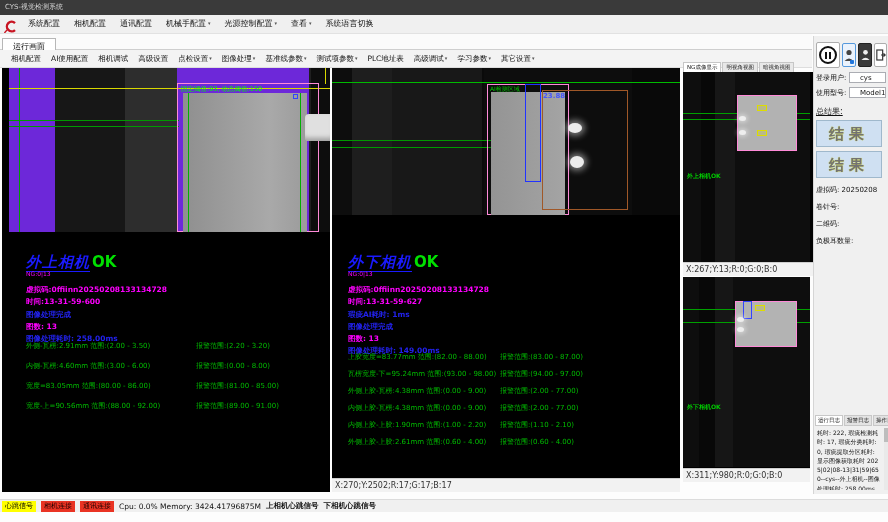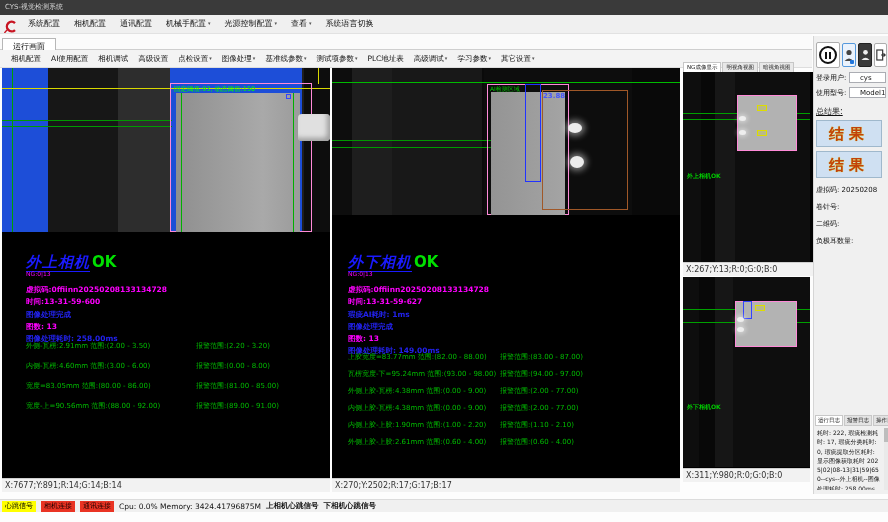--- a/index.html
+++ b/index.html
@@ -22,21 +22,21 @@
   
   #toolbar { position:absolute; left:0; top:50px; width:812px; height:18px; background:#f3f3f3; border-bottom:1px solid #ddd; display:flex; align-items:center; font-size:7.5px; color:#111; padding-left:6px; }
   .ti { padding:0 5px; white-space:nowrap; }
   .ti.arrow::after { content:"▾"; font-size:5px; color:#555; margin-left:1px; vertical-align:1px; }
 
   
   .view { position:absolute; background:#000; overflow:hidden; }
   #view-left { left:2px; top:68px; width:328px; height:424px; }
   #view-middle { left:332px; top:68px; width:348px; height:424px; }
   .imgarea { position:absolute; left:0; top:0; }
-  #img-left { width:328px; height:164px; background:#1d4ed8; }
+  #img-left { width:328px; height:164px; background:#6d28d9;margin-left:7px; }
   #img-middle { width:348px; height:147px; background:#0d0d0d; }
   .shape { position:absolute; }
   .coordbar { position:absolute; left:0; bottom:0; width:100%; height:14px; background:#f2f2f2; border-top:1px solid #cfcfcf; font-size:8px; color:#333; line-height:13px; padding-left:3px; }
 
   .rblock { position:absolute; }
   #view-left .rblock { left:24px; top:186px; right:4px; }
   #view-middle .rblock { left:16px; top:186px; right:4px; }
   .rtitle { font-size:15px; font-weight:bold; line-height:16px; white-space:nowrap; }
   .rtitle .tblue { color:#1a1aff; border-bottom:1px solid #1a1aff; font-style:italic; letter-spacing:1px; }
   .rtitle .tok { color:#00e000; margin-left:2px; }
@@ -72,21 +72,21 @@
   .pause-circle { width:18px; height:18px; border:2px solid #111; border-radius:50%; display:flex; align-items:center; justify-content:center; gap:2px; }
   .pb { width:2px; height:7px; background:#111; }
   #loginbtn { width:16px; height:24px; background:#eaf2fc; border-color:#5599dd; position:relative; }
   #loginbtn .dot { position:absolute; right:1px; bottom:2px; width:4px; height:4px; background:#2277dd; border-radius:1px; }
   #operbtn { width:15px; height:24px; background:#3a3a3a; border-color:#222; }
   #exitbtn { width:14px; height:24px; }
   .frow { display:flex; align-items:center; margin:4px 2px 0 2px; }
   .flabel { width:33px; white-space:nowrap; }
   .finput { flex:1; background:#fff; border:1px solid #abadb3; height:11px; line-height:10px; padding-left:10px; font-size:7px; overflow:hidden; }
   .slabel { font-size:8px; margin:8px 2px 3px 2px;text-decoration:underline; }
-  .resultbox { width:66px; height:27px; margin:0 0 4px 2px; background:#cfe0f2; border:1px solid #9fb8cc; color:#c2410c; font-weight:bold; font-size:15px; text-align:center; line-height:26px; letter-spacing:5px; text-shadow:0 0 1px #dddd00; }
+  .resultbox { width:66px; height:27px; margin:0 0 4px 2px; background:#cfe0f2; border:1px solid #9fb8cc; color:#737373; font-weight:bold; font-size:15px; text-align:center; line-height:26px; letter-spacing:5px; text-shadow:0 0 1px #dddd00; }
   .sline { margin:7px 2px 0 2px; white-space:nowrap; }
   #logsec { position:absolute; left:0; bottom:1px; width:75px; height:78px; }
   #logtabs { display:flex; gap:1px; padding:0 1px; font-size:5.5px; }
   .logtab { padding:1px 2px; background:#e3e3e3; border:1px solid #c8c8c8; white-space:nowrap; }
   .logtab.sel { background:#fff; }
   #logtext { font-size:6px; line-height:1.55; padding:2px 7px 0 3px; color:#111; word-break:break-all; height:64px; overflow:hidden; }
   #logscroll { position:absolute; right:1px; top:13px; width:4px; height:62px; background:#e9e9e9; }
   #logthumb { width:4px; height:14px; background:#bdbdbd; }
 
   
@@ -175,21 +175,20 @@
         <div class="iline m">图数: 13</div>
         <div class="iline b">图像处理耗时: 258.00ms</div>
       </div>
     </div>
     <div class="meas">
       <div class="meas-row"><span>外侧-瓦楞:2.91mm 范围:(2.00 - 3.50)</span><span class="alarm">报警范围:(2.20 - 3.20)</span></div>
       <div class="meas-row"><span>内侧-瓦楞:4.60mm 范围:(3.00 - 6.00)</span><span class="alarm">报警范围:(0.00 - 8.00)</span></div>
       <div class="meas-row"><span>宽度=83.05mm 范围:(80.00 - 86.00)</span><span class="alarm">报警范围:(81.00 - 85.00)</span></div>
       <div class="meas-row"><span>宽度-上=90.56mm 范围:(88.00 - 92.00)</span><span class="alarm">报警范围:(89.00 - 91.00)</span></div>
     </div>
-    <div class="coordbar"><span>X:7677;Y:891;R:14;G:14;B:14</span></div>
   </div>
 
   <div class="view" id="view-middle">
     <div class="imgarea" id="img-middle">
       <div class="shape" style="left:20px;top:0;width:40px;height:147px;background:#1e1e1e;"></div>
       <div class="shape" style="left:60px;top:0;width:92px;height:147px;background:#181818;border-right:2px solid #0a0a0a;"></div>
       <div class="shape" style="left:300px;top:0;width:48px;height:147px;background:#090909;"></div>
       <div class="shape" style="left:0;top:14px;width:348px;height:1px;background:#00bb00;"></div>
       <div class="shape" style="left:0;top:72px;width:160px;height:1px;background:#009900;"></div>
       <div class="shape" style="left:0;top:79px;width:160px;height:1px;background:#009900;"></div>

